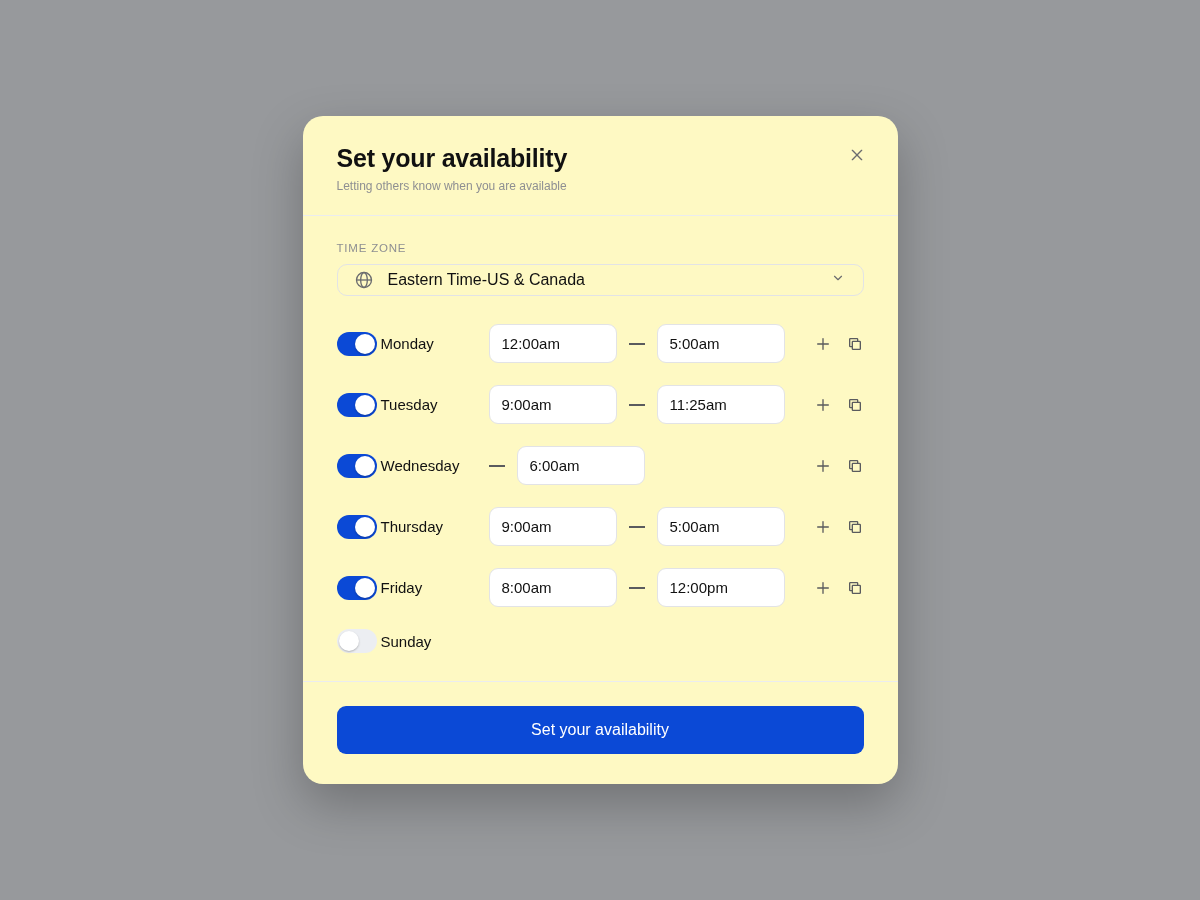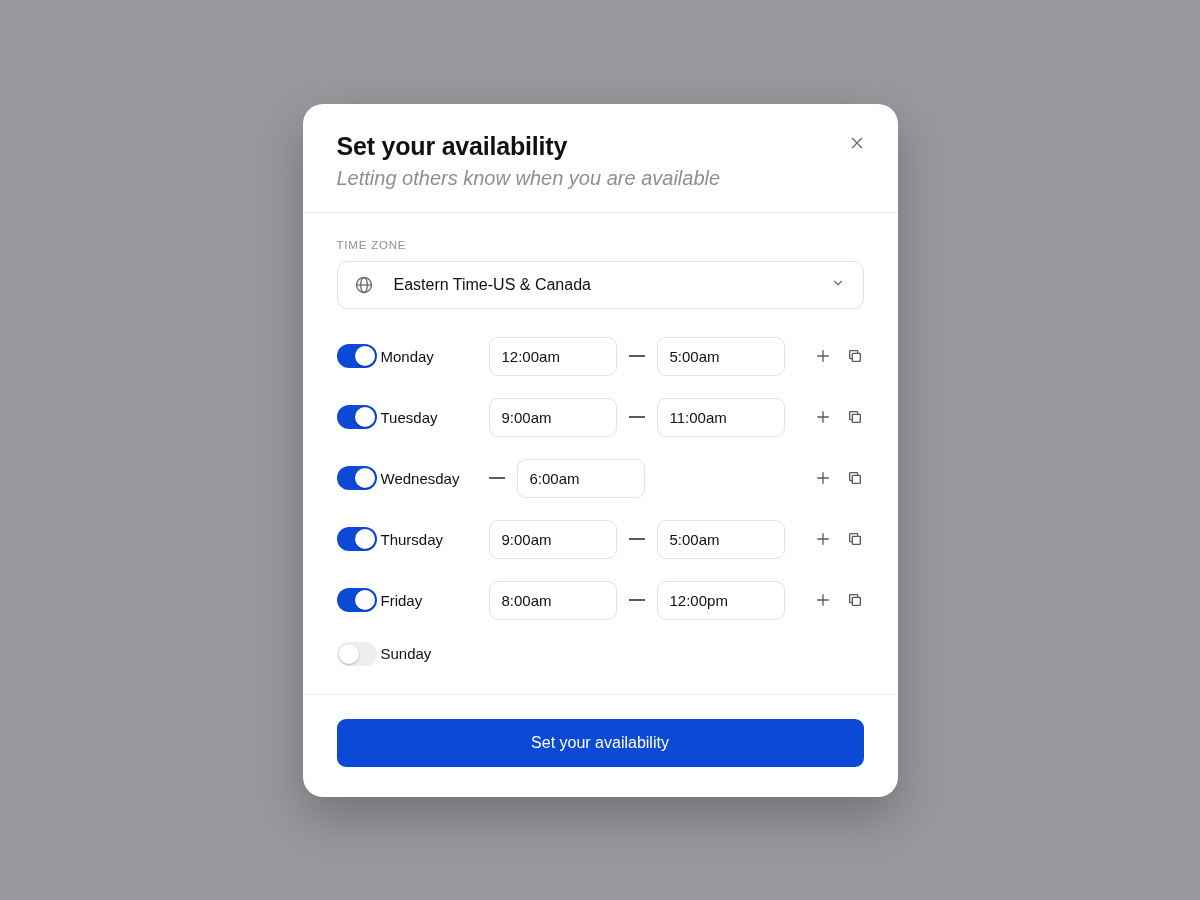--- a/index.html
+++ b/index.html
@@ -6,41 +6,40 @@
   html, body { width: 1200px; height: 900px; }
   body {
     background: #97999c;
     font-family: -apple-system, BlinkMacSystemFont, "Segoe UI", Helvetica, Arial, sans-serif;
     display: flex;
     align-items: center;
     justify-content: center;
   }
   .modal {
     width: 595px;
-    background: #ffffff;
+    background: #fef9c3;
     border-radius: 20px;
     box-shadow: 0 20px 50px rgba(0,0,0,0.25);
     overflow: hidden;
   }
   .modal-header {
     padding: 28px 34px 22px 34px;
     position: relative;
     border-bottom: 1px solid #ebecef;
   }
   .modal-title {
     font-size: 25px;
     font-weight: 600;
     color: #111;
     letter-spacing: -0.2px;
   }
   .modal-subtitle {
     margin-top: 6px;
-    font-size: 20px;
+    font-size: 12px;
     color: #8e8f92;
-    font-style: italic;
   }
   .close-btn {
     position: absolute;
     top: 28px;
     right: 30px;
     width: 22px;
     height: 22px;
     display: flex;
     align-items: center;
     justify-content: center;
@@ -56,24 +55,24 @@
     font-size: 11.5px;
     letter-spacing: 0.8px;
     color: #8e8f92;
     margin-bottom: 10px;
     font-weight: 400;
   }
   .timezone-select {
     width: 100%;
     border: 1px solid #e2e3e6;
     border-radius: 10px;
-    padding: 13px 16px;
-    display: flex;
-    align-items: center;
-    gap: 20px;
+    padding: 5px 16px;
+    display: flex;
+    align-items: center;
+    gap: 14px;
     cursor: pointer;
     position: relative;
   }
   .timezone-select .globe {
     width: 20px; height: 20px; color: #6b6c6f;
     flex: 0 0 auto;
   }
   .timezone-select .value {
     font-size: 16px;
     color: #111;
@@ -243,21 +242,21 @@
             <div class="knob"></div>
           </div>
           <div class="day-label">Tuesday</div>
           <div class="time-pair">
             <div class="time-input">9:00am</div>
             <span class="dash-icon">
               <svg viewBox="0 0 16 2">
                 <line x1="0" y1="1" x2="16" y2="1" stroke="currentColor" stroke-width="2" stroke-linecap="round"></line>
               </svg>
             </span>
-            <div class="time-input">11:00am</div>
+            <div class="time-input">11:25am</div>
           </div>
           <div class="row-actions">
             <div class="icon-btn">
               <svg width="16" height="16" viewBox="0 0 24 24" fill="none" stroke="currentColor" stroke-width="2" stroke-linecap="round">
                 <line x1="12" y1="4" x2="12" y2="20"></line>
                 <line x1="4" y1="12" x2="20" y2="12"></line>
               </svg>
             </div>
             <div class="icon-btn">
               <svg width="16" height="16" viewBox="0 0 24 24" fill="none" stroke="currentColor" stroke-width="2" stroke-linejoin="round">

